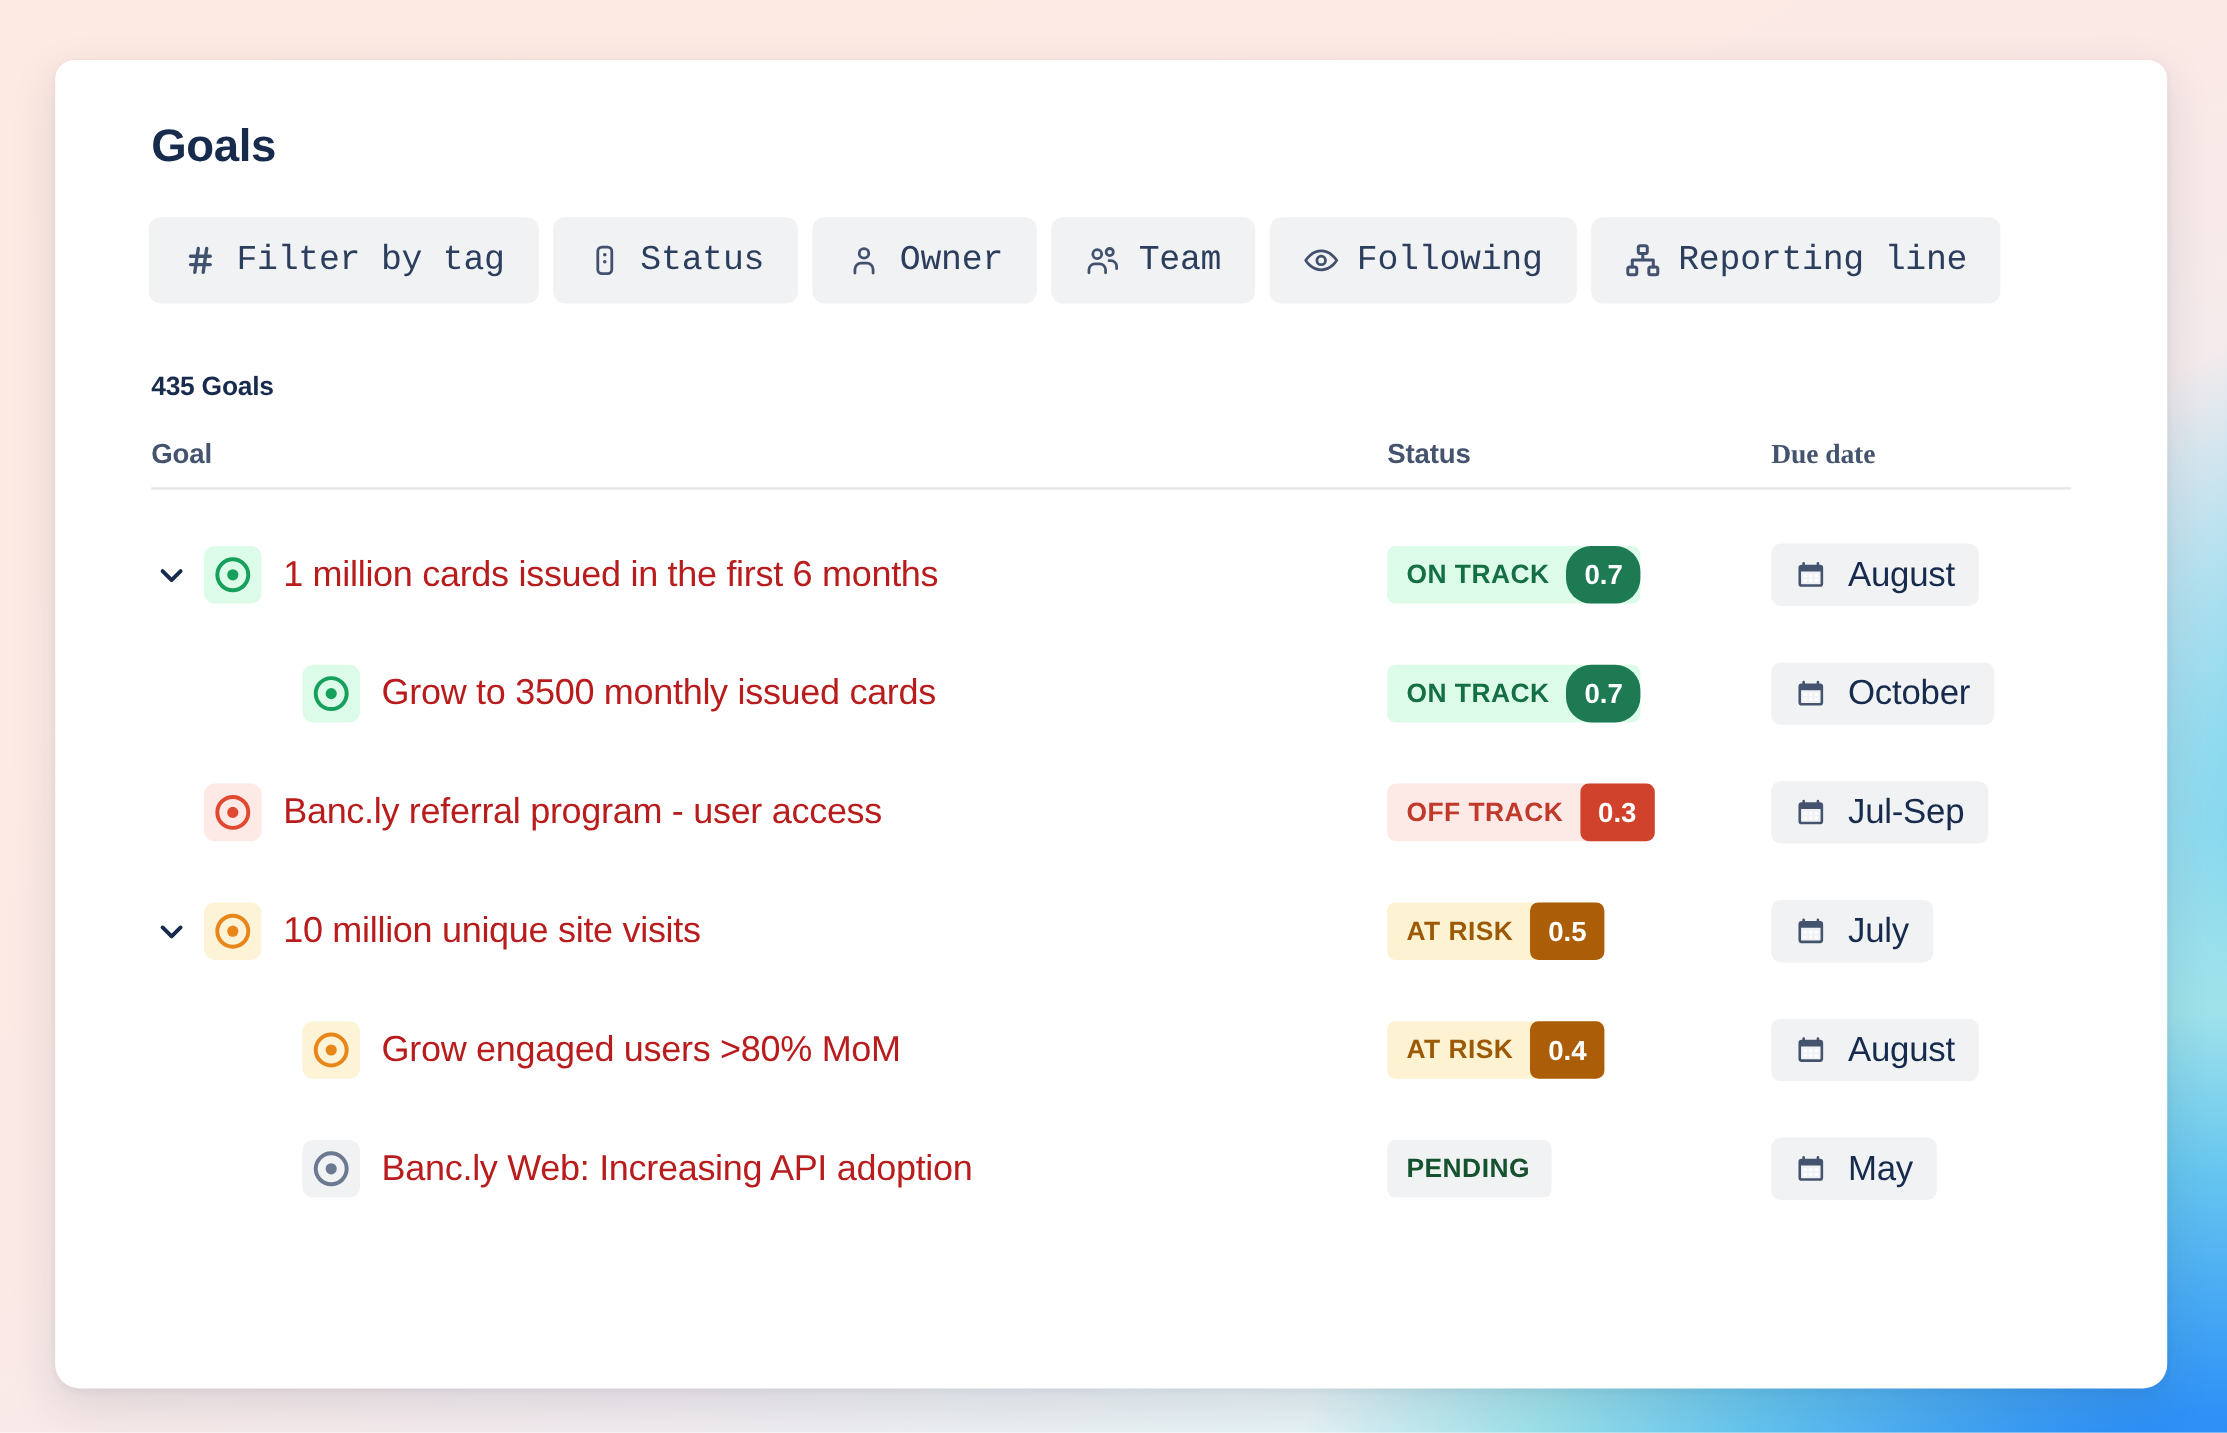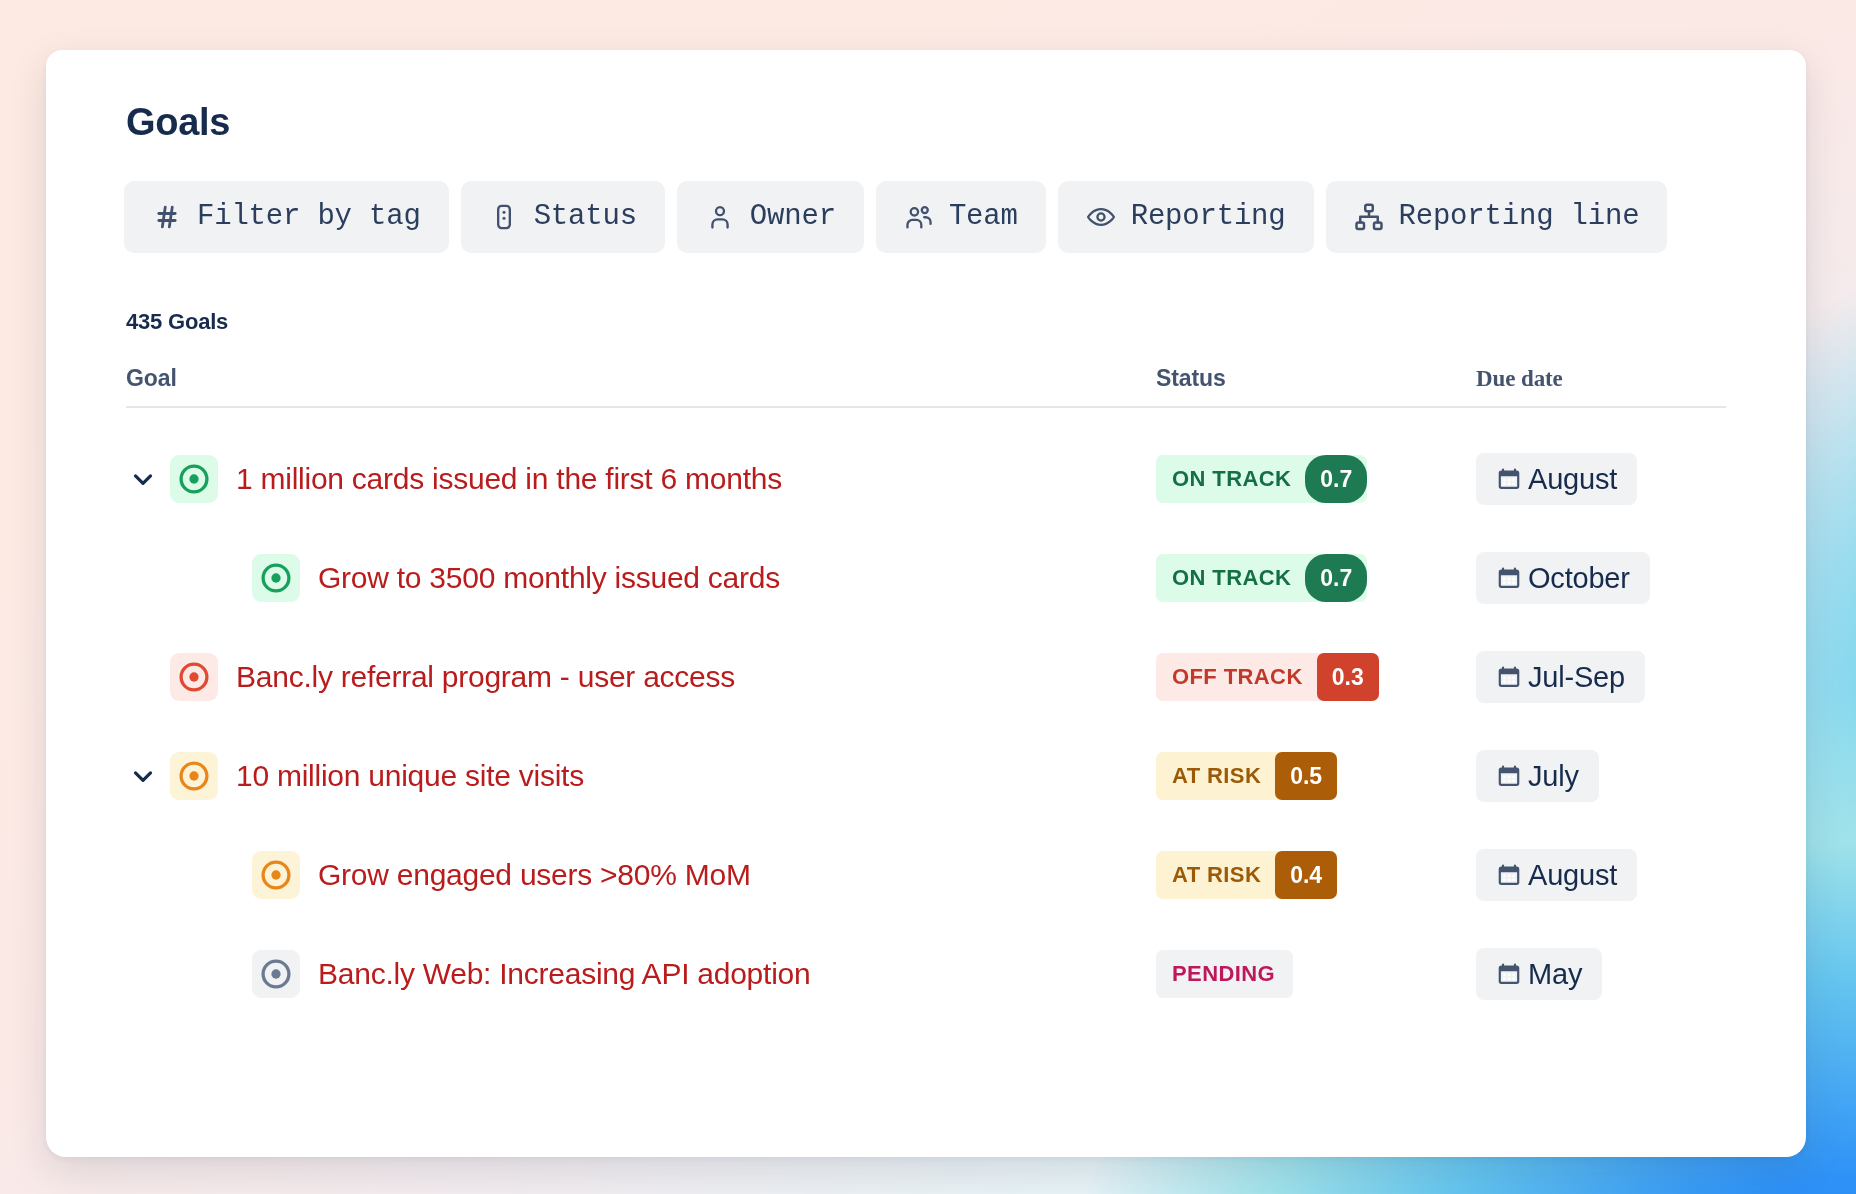--- a/index.html
+++ b/index.html
@@ -212,27 +212,27 @@
     letter-spacing: 0;
   }
   .status-badge.no-score { padding-right: 18px; }
 
   .st-on-track  { background: #dcfce9; color: #156f45; }
   .st-on-track  .score { background: #1d7a52; border-radius: 21px; }
   .st-off-track { background: #fdeae7; color: #c0392b; }
   .st-off-track .score { background: #d0422b; }
   .st-at-risk   { background: #fdf3d2; color: #9c5a07; }
   .st-at-risk   .score { background: #ab5d08; }
-  .st-pending   { background: #f1f2f4; color: #be185d; justify-content: center; }
+  .st-pending   { background: #f1f2f4; color: #14532d; justify-content: center; }
 
   
   .due-pill {
     display: inline-flex;
     align-items: center;
-    gap: 6px;
+    gap: 18px;
     background: #f1f2f4;
     border-radius: 8px;
     height: 52px;
     padding: 0 20px;
     cursor: pointer;
   }
   .due-pill .cal-icon {
     width: 26px; height: 26px;
     display: flex; align-items: center; justify-content: center;
     color: #44546f;
@@ -297,21 +297,21 @@
           </span>
           <span class="chip-label">Team</span>
         </button>
         <button class="filter-chip">
           <span class="chip-icon">
             <svg width="30" height="30" viewBox="0 0 26 24" fill="none" stroke="currentColor" stroke-width="2" stroke-linecap="round" stroke-linejoin="round">
               <path d="M1.8 12S5.8 5.2 13 5.2 24.2 12 24.2 12 20.2 18.8 13 18.8 1.8 12 1.8 12Z"></path>
               <circle cx="13" cy="12" r="3.1"></circle>
             </svg>
           </span>
-          <span class="chip-label">Reporting</span>
+          <span class="chip-label">Following</span>
         </button>
         <button class="filter-chip">
           <span class="chip-icon">
             <svg width="30" height="30" viewBox="0 0 24 24" fill="none" stroke="currentColor" stroke-width="2" stroke-linecap="round" stroke-linejoin="round">
               <rect x="9" y="2.2" width="6" height="5.2" rx="1.4"></rect>
               <rect x="2" y="16.4" width="6" height="5.2" rx="1.4"></rect>
               <rect x="16" y="16.4" width="6" height="5.2" rx="1.4"></rect>
               <path d="M12 7.4v4.3M5 16.4v-4.7h14v4.7"></path>
             </svg>
           </span>

